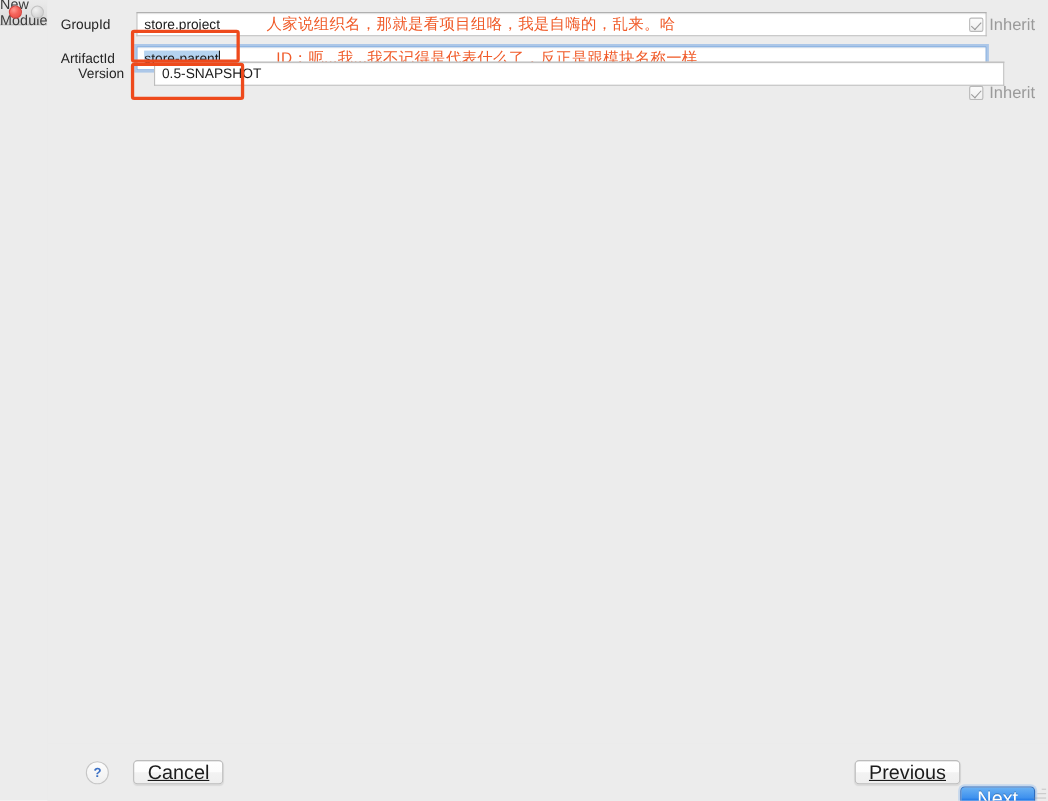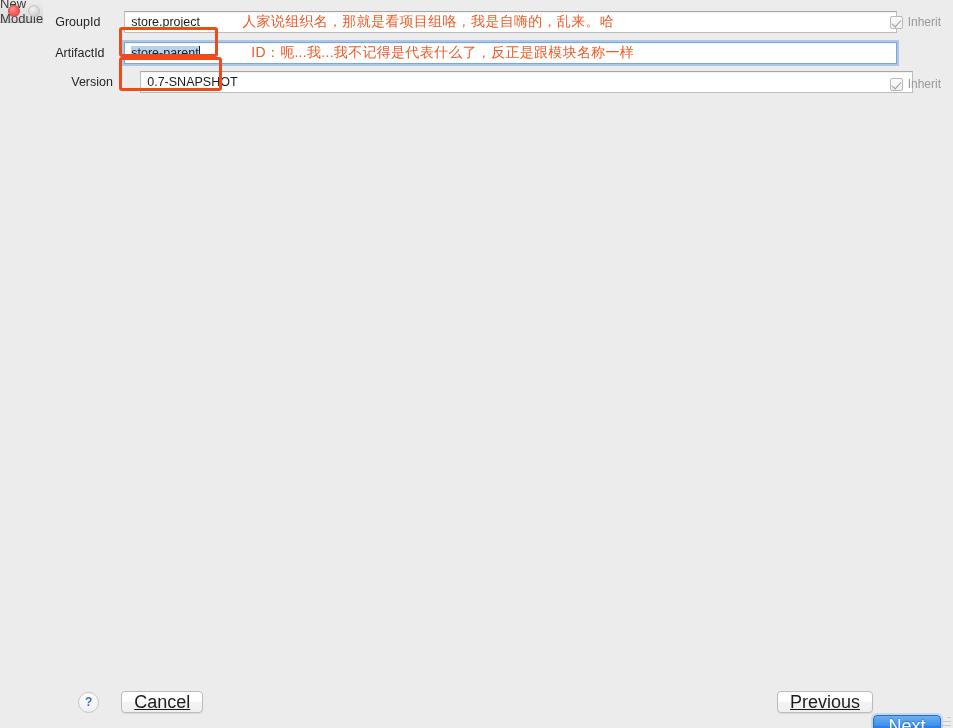--- a/index.html
+++ b/index.html
@@ -67,21 +67,21 @@
   .form-row {
     position: absolute;
     left: 0;
     right: 0;
     height: 22px;
     display: flex;
     align-items: center;
   }
   #row-groupid   { top: 11px; }
   #row-artifactid{ top: 42px; }
-  #row-version   { top: 71px; padding-left: 16px; }
+  #row-version   { top: 56px; padding-left: 16px; }
 
   .row-label {
     width: 66px;
     margin-left: 12px;
     font-size: 12.5px;
     color: #262626;
     white-space: nowrap;
   }
   .field-wrap {
     position: relative;
@@ -166,21 +166,21 @@
   .checkbox::after {
     content: "";
     position: absolute;
     left: 3px; top: 1px;
     width: 4px; height: 8px;
     border: solid #9a9a9a;
     border-width: 0 1.6px 1.6px 0;
     transform: rotate(42deg);
   }
   .inherit-label {
-    font-size: 12px;
+    font-size: 15px;
     color: #9a9a9a;
   }
 
   
   #bottombar {
     position: absolute;
     left: 0; right: 0; bottom: 0;
     height: 52px;
     display: flex;
     align-items: center;
@@ -273,21 +273,21 @@
           <span class="field-value">store.project</span>
         </div>
         <div class="annotation-text" id="ann-groupid">人家说组织名，那就是看项目组咯，我是自嗨的，乱来。哈</div>
       </div>
     </div>
 
     <div class="form-row" id="row-version">
       <div class="row-label">Version</div>
       <div class="field-wrap">
         <div class="text-field">
-          <span class="field-value">0.7-SNAPSHOT</span>
+          <span class="field-value">0.5-SNAPSHOT</span>
         </div>
       </div>
     </div>
 
     <div class="inherit" id="inherit-groupid">
       <span class="checkbox"></span>
       <span class="inherit-label">Inherit</span>
     </div>
     <div class="inherit" id="inherit-version">
       <span class="checkbox"></span>

